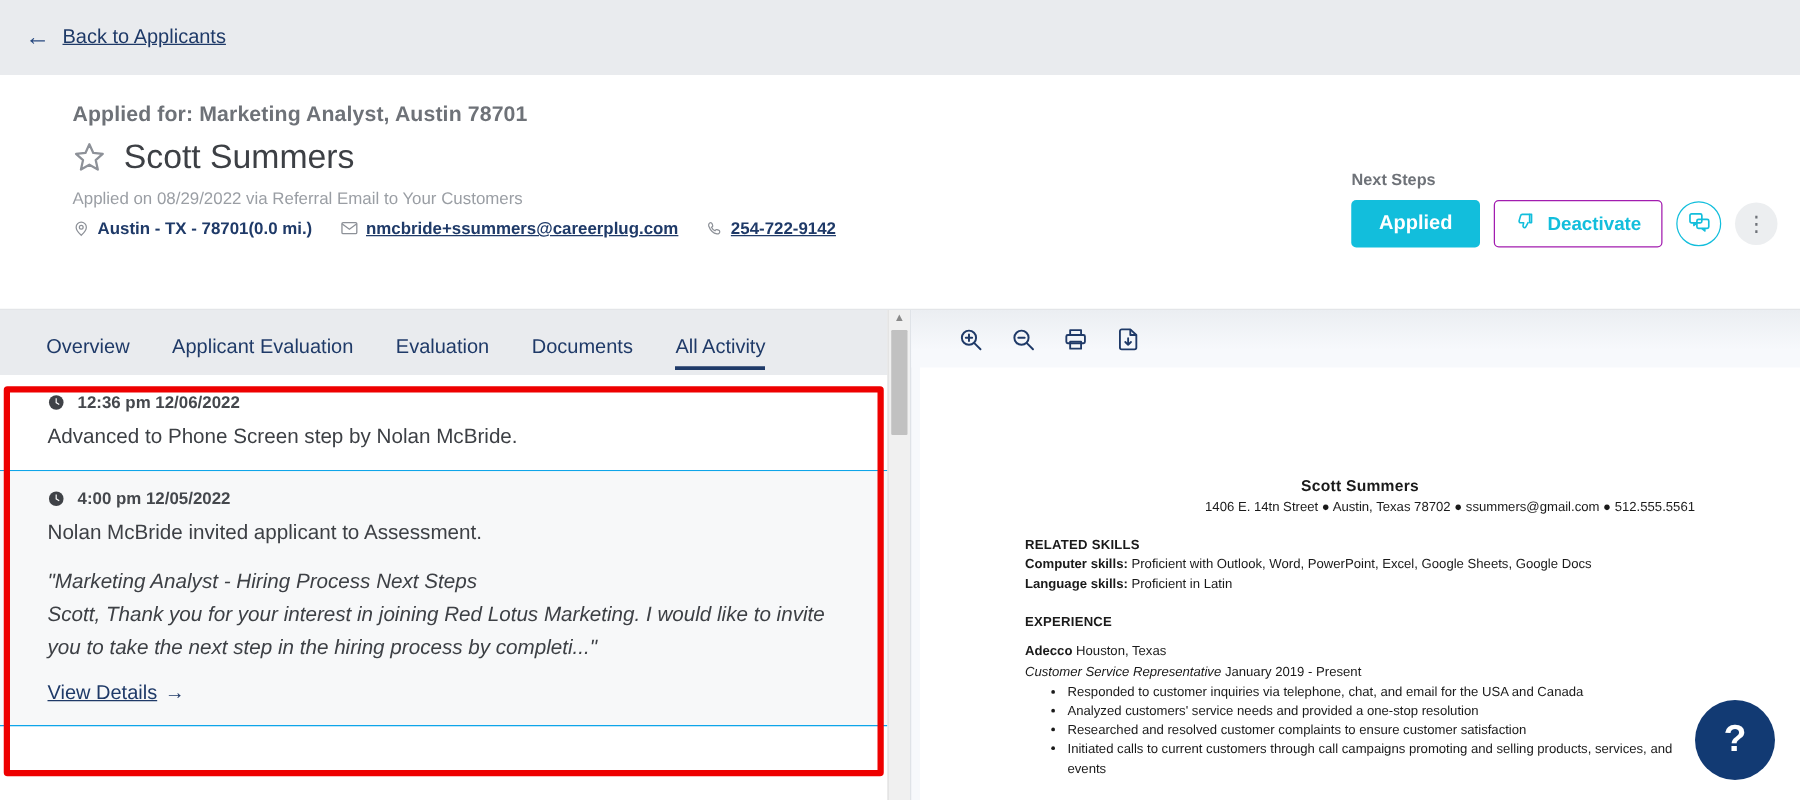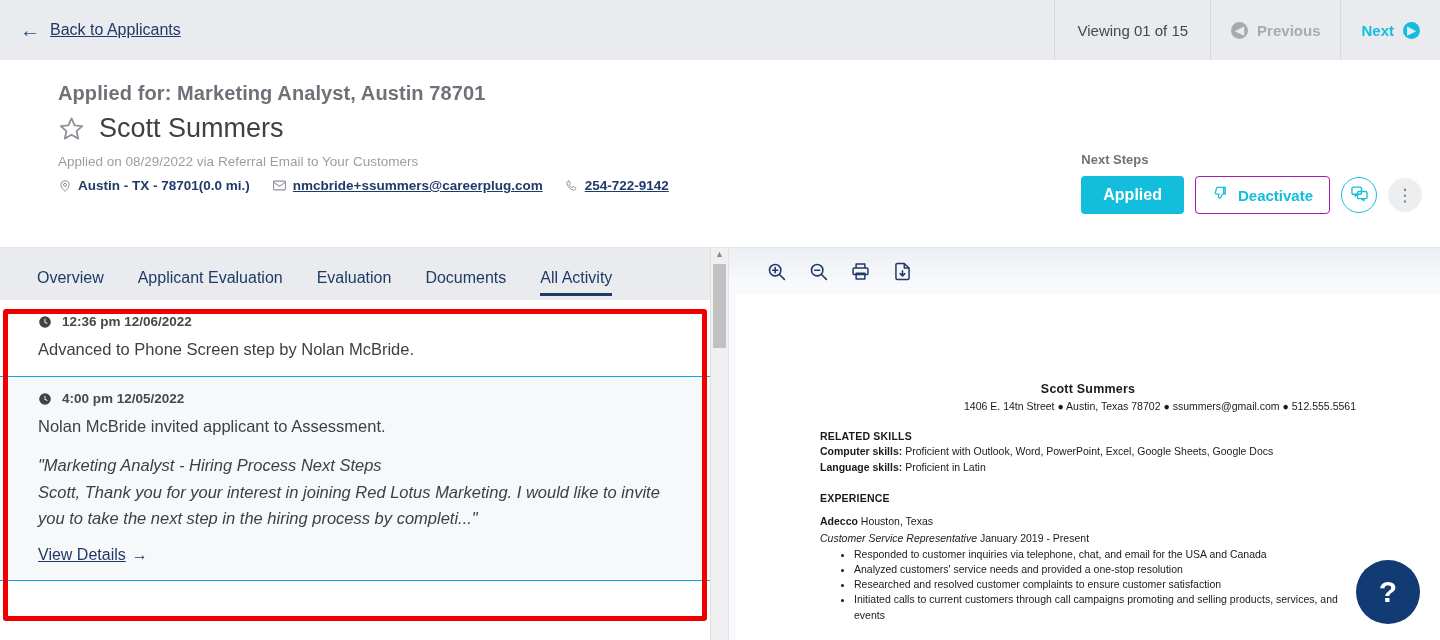--- a/index.html
+++ b/index.html
@@ -56,21 +56,21 @@
 
   
   .appheader {
     height: 188px;
     background: #ffffff;
     position: relative;
     padding: 22px 0 0 58px;
     border-bottom: 1px solid #e3e5e8;
   }
   .applied-for {
-    font-size: 20px; font-weight: bold; color: #6e7278;
+    font-size: 17px; font-weight: bold; color: #6e7278;
     letter-spacing: .1px;
   }
   .name-row {
     display: flex; align-items: center; gap: 14px;
     margin-top: 8px;
   }
   .star-icon { width: 27px; height: 27px; color: #8d9198; flex: 0 0 auto; }
   .applicant-name { font-size: 27px; color: #3d4045; font-weight: normal; }
   .applied-on {
     margin-top: 10px;
@@ -79,21 +79,21 @@
   .contact-row {
     margin-top: 9px;
     display: flex; align-items: center; gap: 22px;
     font-size: 13.5px;
   }
   .contact-item { display: flex; align-items: center; gap: 6px; color: #1f3a68; font-weight: bold; }
   .contact-item .ci-ico { color: #8d9198; display: inline-flex; }
   .contact-item .ci-txt { text-decoration: underline; }
   .contact-item.plain .ci-txt { text-decoration: none; }
 
-  .next-steps-wrap { position: absolute; right: 18px; top: 92px; text-align: left; }
+  .next-steps-wrap { position: absolute; right: 18px; top: 76px; text-align: left; }
   .next-steps-label {
     font-size: 13px; font-weight: bold; color: #6e7278;
     margin-bottom: 9px;
   }
   .actions { display: flex; align-items: center; gap: 11px; }
   .btn-invite {
     background: #12bedc; color: #fff;
     border: none; border-radius: 4px;
     padding: 0 22px; height: 38px;
     font-size: 16px; font-weight: bold;
@@ -253,31 +253,20 @@
     z-index: 9;
   }
 </style>
 </head>
 <body>
 
 <div class="topbar">
   <div class="back-link">
     <span class="back-arrow">←</span>
     <span class="back-text">Back to Applicants</span>
-  </div>
-  <div class="topbar-right">
-    <div class="viewing">Viewing 01 of 15</div>
-    <div class="nav-btn prev">
-      <span class="circ-ico grey">◀</span>
-      <span>Previous</span>
-    </div>
-    <div class="nav-btn next">
-      <span>Next</span>
-      <span class="circ-ico cyan">▶</span>
-    </div>
   </div>
 </div>
 
 <div class="appheader">
   <div class="applied-for">Applied for: Marketing Analyst, Austin 78701</div>
 
   <div class="name-row">
     <span class="star-icon">
       <svg viewBox="0 0 24 24" width="27" height="27" fill="none" stroke="currentColor" stroke-width="1.6" stroke-linejoin="round">
         <polygon points="12,3 14.8,9.2 21.5,9.9 16.5,14.3 18,21 12,17.6 6,21 7.5,14.3 2.5,9.9 9.2,9.2"></polygon>

